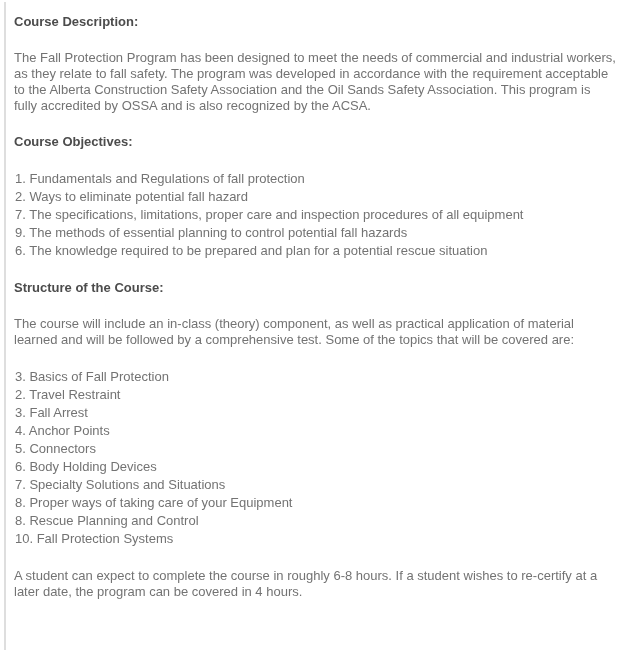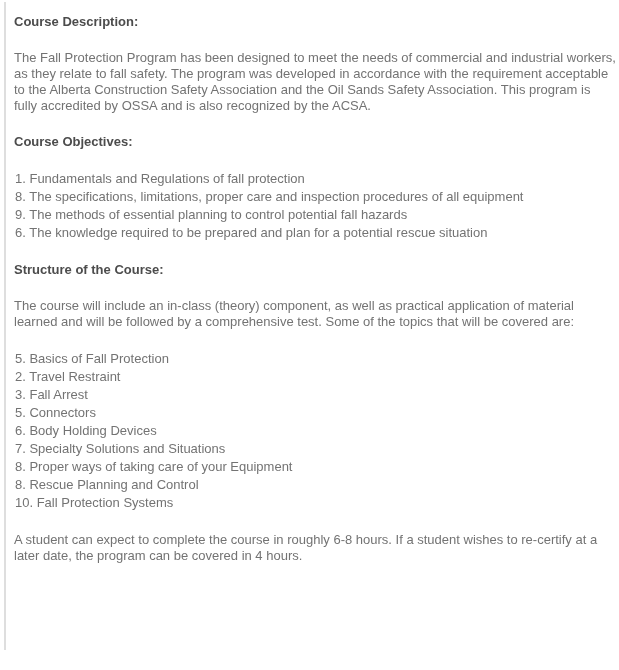--- a/index.html
+++ b/index.html
@@ -64,33 +64,35 @@
 
     <div class="section-heading">Course Description:</div>
 
     <div class="paragraph">The Fall Protection Program has been designed to meet the needs of commercial and industrial workers, as they relate to fall safety. The program was developed in accordance with the requirement acceptable to the Alberta Construction Safety Association and the Oil Sands Safety Association. This program is fully accredited by OSSA and is also recognized by the ACSA.</div>
 
     <div class="section-heading">Course Objectives:</div>
 
 
     <div class="plain-list">
       <span class="list-line">1. Fundamentals and Regulations of fall protection</span>
-      <span class="list-line">8. The specifications, limitations, proper care and inspection procedures of all equipment</span>
+      <span class="list-line">2. Ways to eliminate potential fall hazard</span>
+      <span class="list-line">7. The specifications, limitations, proper care and inspection procedures of all equipment</span>
       <span class="list-line">9. The methods of essential planning to control potential fall hazards</span>
       <span class="list-line">6. The knowledge required to be prepared and plan for a potential rescue situation</span>
     </div>
 
     <div class="section-heading">Structure of the Course:</div>
 
     <div class="paragraph">The course will include an in-class (theory) component, as well as practical application of material learned and will be followed by a comprehensive test. Some of the topics that will be covered are:</div>
 
     <div class="plain-list">
-      <span class="list-line">5. Basics of Fall Protection</span>
+      <span class="list-line">3. Basics of Fall Protection</span>
       <span class="list-line">2. Travel Restraint</span>
       <span class="list-line">3. Fall Arrest</span>
+      <span class="list-line">4. Anchor Points</span>
       <span class="list-line">5. Connectors</span>
       <span class="list-line">6. Body Holding Devices</span>
       <span class="list-line">7. Specialty Solutions and Situations</span>
       <span class="list-line">8. Proper ways of taking care of your Equipment</span>
       <span class="list-line">8. Rescue Planning and Control</span>
       <span class="list-line">10. Fall Protection Systems</span>
     </div>
 
     <div class="paragraph">A student can expect to complete the course in roughly 6-8 hours. If a student wishes to re-certify at a later date, the program can be covered in 4 hours.</div>
 

